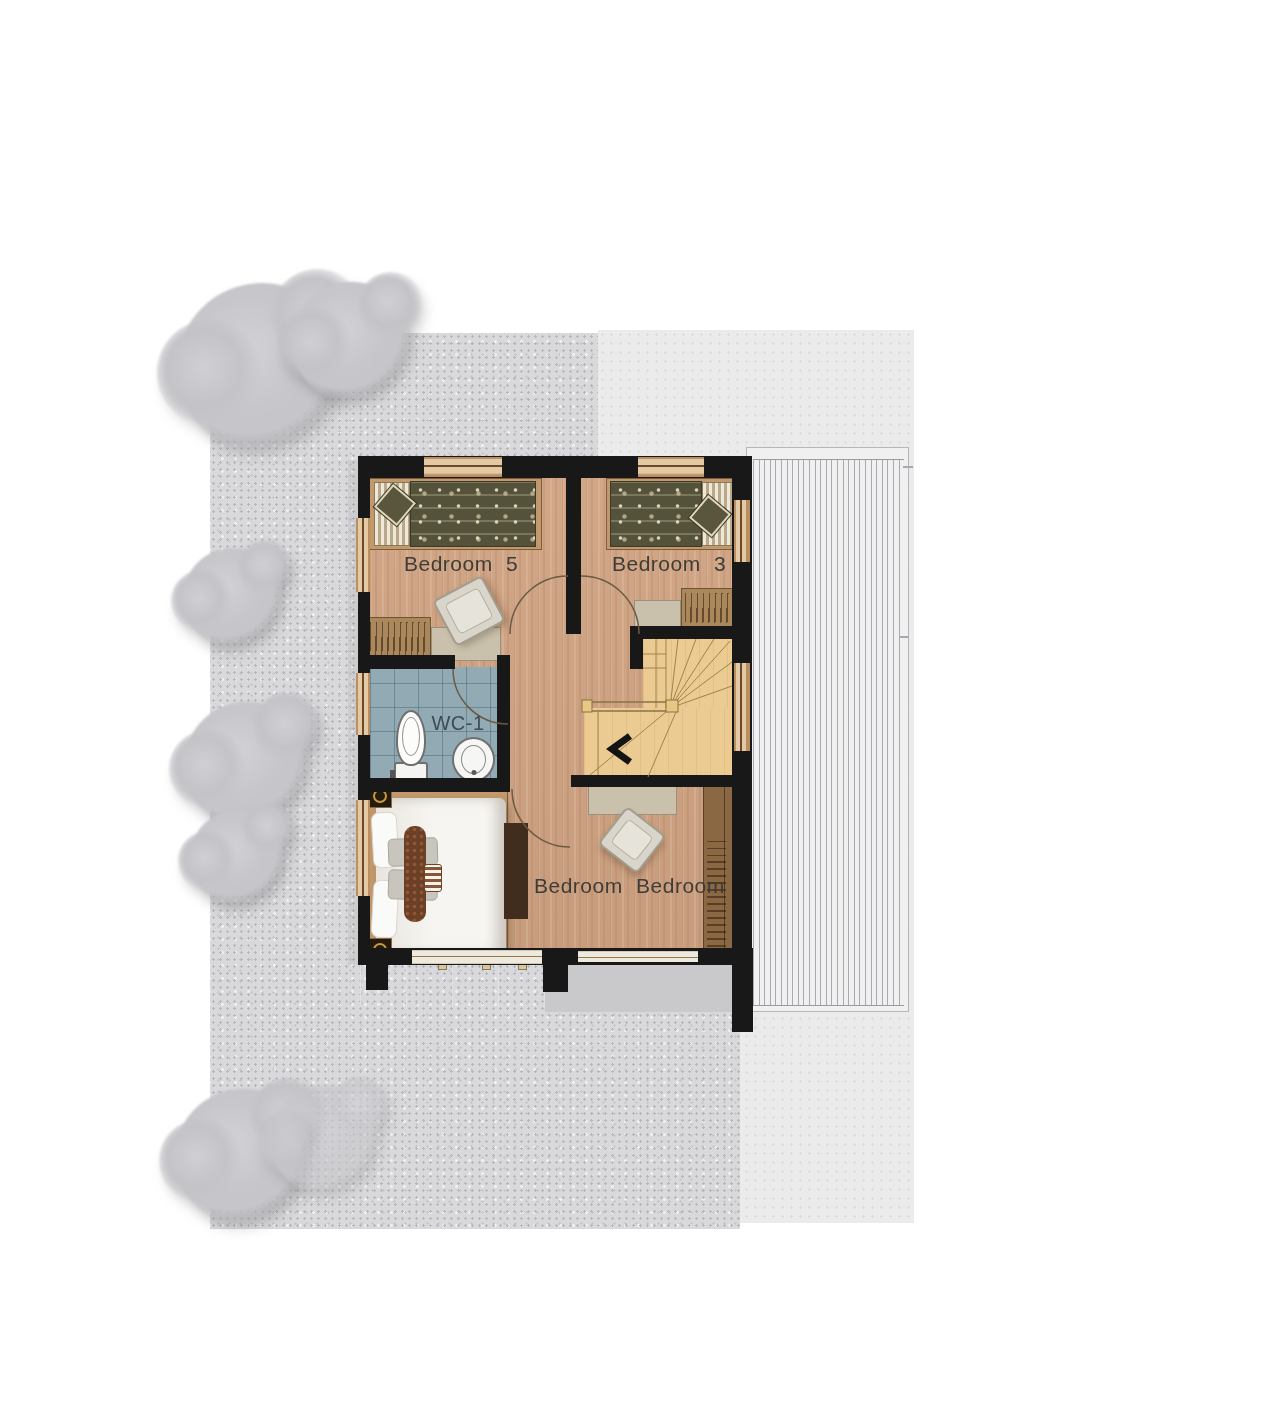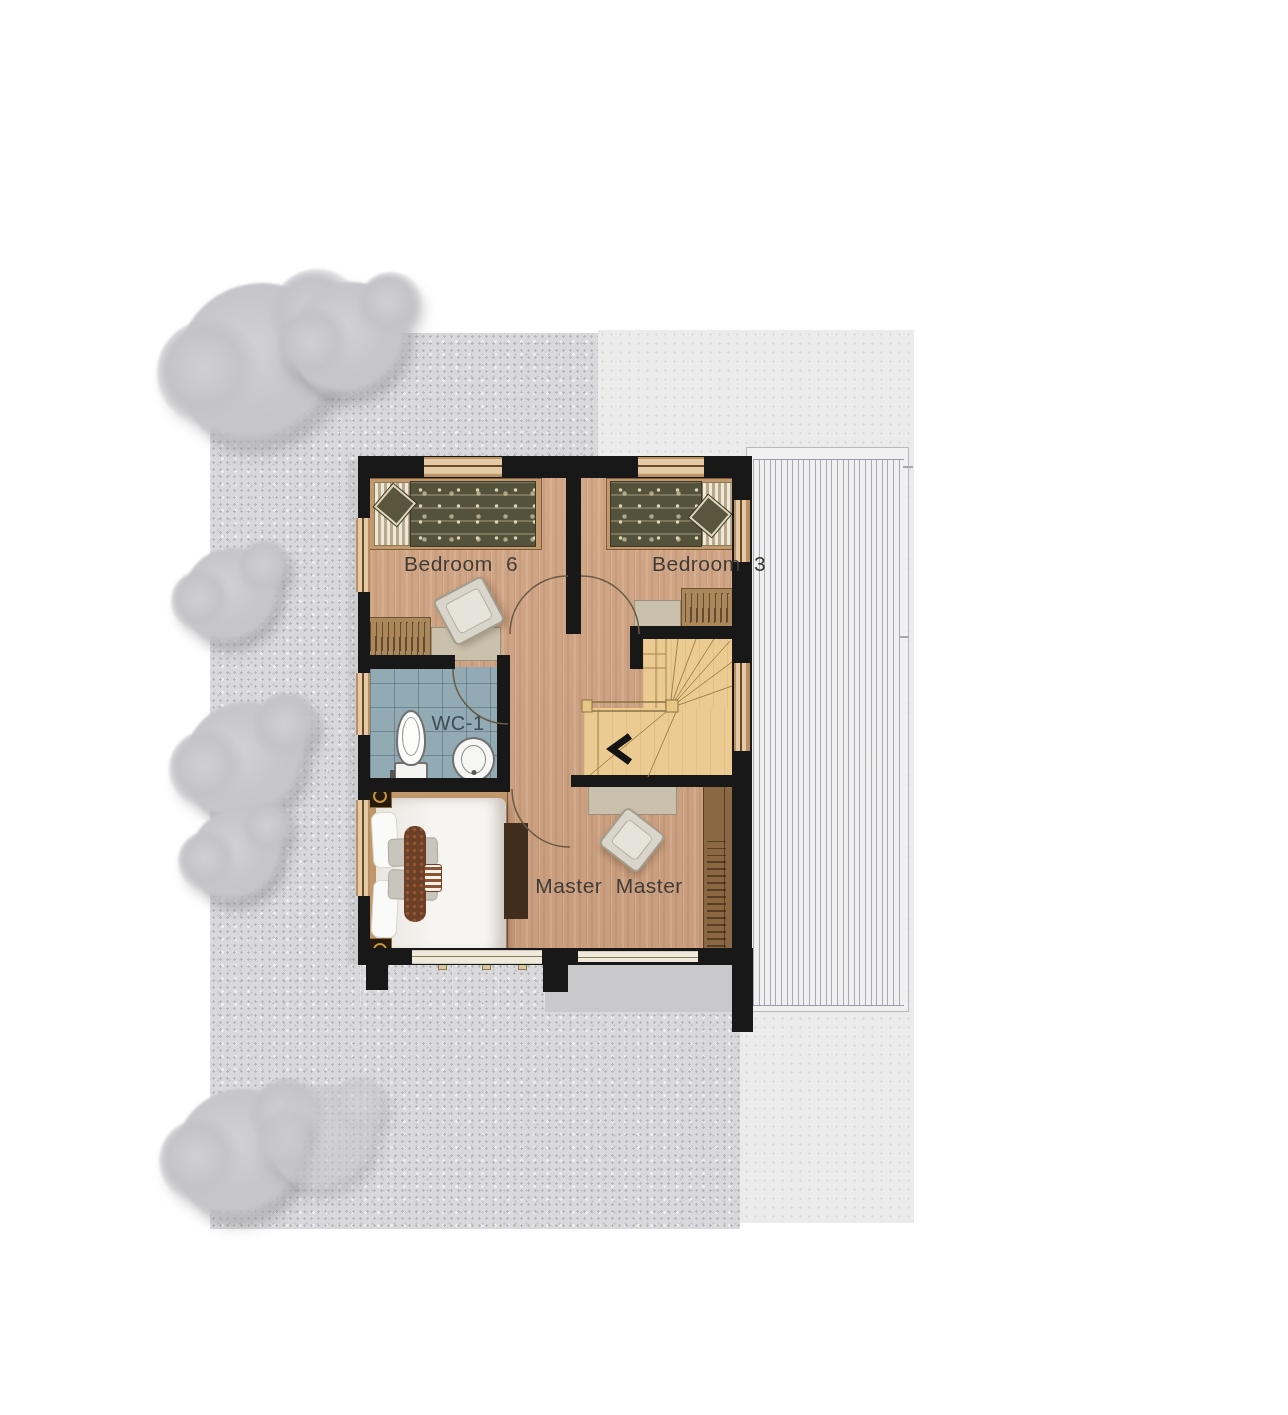--- a/index.html
+++ b/index.html
@@ -233,18 +233,18 @@
     </g>
     <g>
       <rect x="584" y="702" width="92" height="9" fill="none" stroke="#8a7345" stroke-width="1.5"></rect>
       <rect x="582" y="700" width="10" height="12" fill="#e8c684" stroke="#8a7345"></rect>
       <rect x="666" y="700" width="12" height="12" fill="#e8c684" stroke="#8a7345"></rect>
     </g>
     <path d="M630,736 L612,749 L630,762" stroke="#141414" stroke-width="7" fill="none"></path>
     <path d="M390,770 h5 v8 h-5 z" fill="#555"></path>
   </svg>
 
-  <div class="room-label" style="left:404px;top:552px;width:110px;">Bedroom 6</div>
-  <div class="room-label" style="left:612px;top:552px;width:110px;margin-left:40px;">Bedroom 3</div>
+  <div class="room-label" style="left:404px;top:552px;width:110px;">Bedroom 5</div>
+  <div class="room-label" style="left:612px;top:552px;width:110px;">Bedroom 3</div>
   <div class="room-label wc-label" style="left:428px;top:712px;width:60px;">WC-1</div>
-  <div class="room-label" style="left:534px;top:874px;width:150px;">Master Master</div>
+  <div class="room-label" style="left:534px;top:874px;width:150px;">Bedroom Bedroom</div>
 
 </div>
 
 </body></html>

